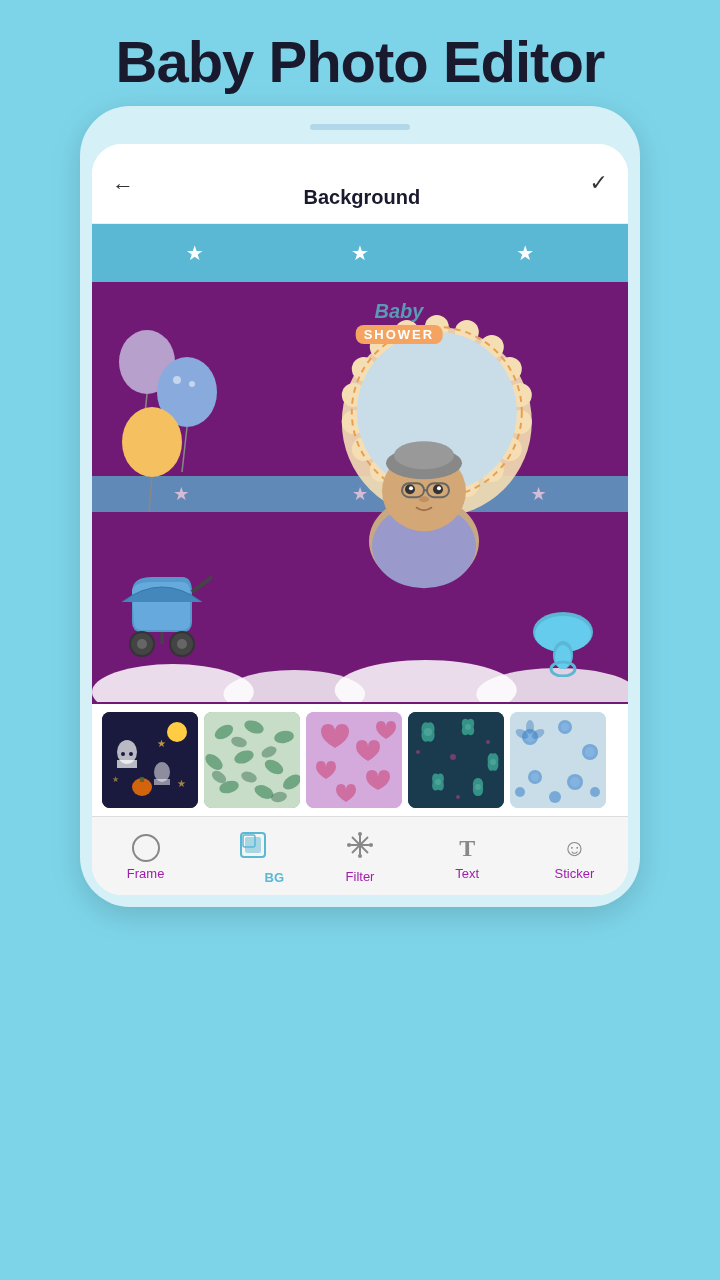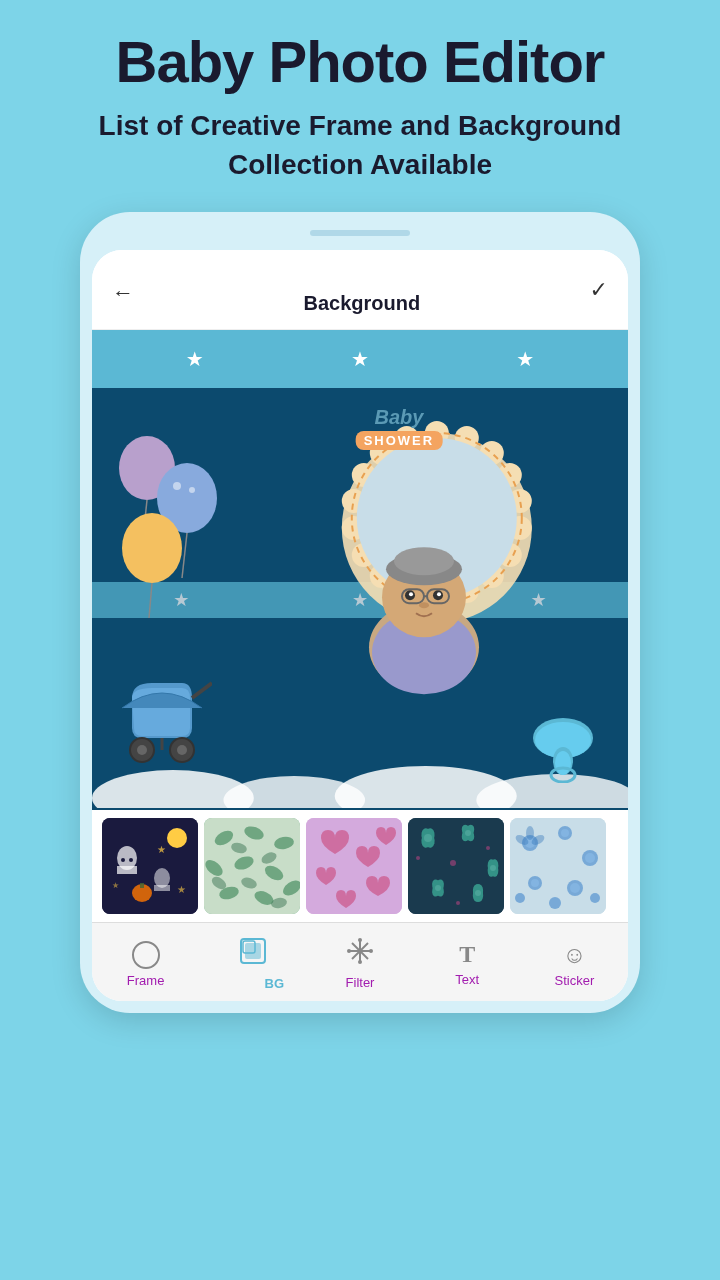--- a/index.html
+++ b/index.html
@@ -8,21 +8,21 @@
       height: 1280px;
       background: #7dd4e8;
       font-family: 'Arial', sans-serif;
       overflow: hidden;
       position: relative;
     }
 
     
     .header {
       text-align: center;
-      padding: 30px 40px 28px;
+      padding: 30px 40px 12px;
     }
     .header-title {
       font-size: 58px;
       font-weight: 900;
       color: #1a1a2e;
       line-height: 1.1;
       letter-spacing: -1px;
     }
     .header-subtitle {
       font-size: 28px;
@@ -179,42 +179,41 @@
     .white-star {
       color: white;
       font-size: 20px;
     }
   </style>
 </head>
 <body>
 
 <div class="header">
   <div class="header-title">Baby Photo Editor</div>
-  <div class="header-subtitle">List of Creative Frame and Background Collection Available</div>
 </div>
 
 <div class="phone-mockup">
   <div class="phone-notch"></div>
   <div class="phone-screen">
 
     <div class="app-bar">
       <span class="app-bar-back">←</span>
       <span class="app-bar-title">Background</span>
       <span class="app-bar-check">✓</span>
     </div>
 
     <div class="canvas-area">
 
       <div class="stripe-top">
         <span class="white-star">★</span>
         <span class="white-star">★</span>
         <span class="white-star">★</span>
       </div>
 
-      <div class="canvas-middle" style="position:relative; height:424px; background:#0c4a6e; overflow:hidden;">
+      <div class="canvas-middle" style="position:relative; height:424px; background:#701a75; overflow:hidden;">
 
         <svg style="position:absolute; top:10px; left:50%; transform:translateX(-18%); z-index:5; width:240px; height:240px;" viewBox="0 0 240 240">
 
           <circle cx="120" cy="130" r="95" fill="#f5deb3" opacity="0.9"></circle>
 
           <g fill="#f5deb3">
             <circle cx="120" cy="35" r="12"></circle>
             <circle cx="150" cy="40" r="12"></circle>
             <circle cx="175" cy="55" r="12"></circle>
             <circle cx="193" cy="77" r="12"></circle>

